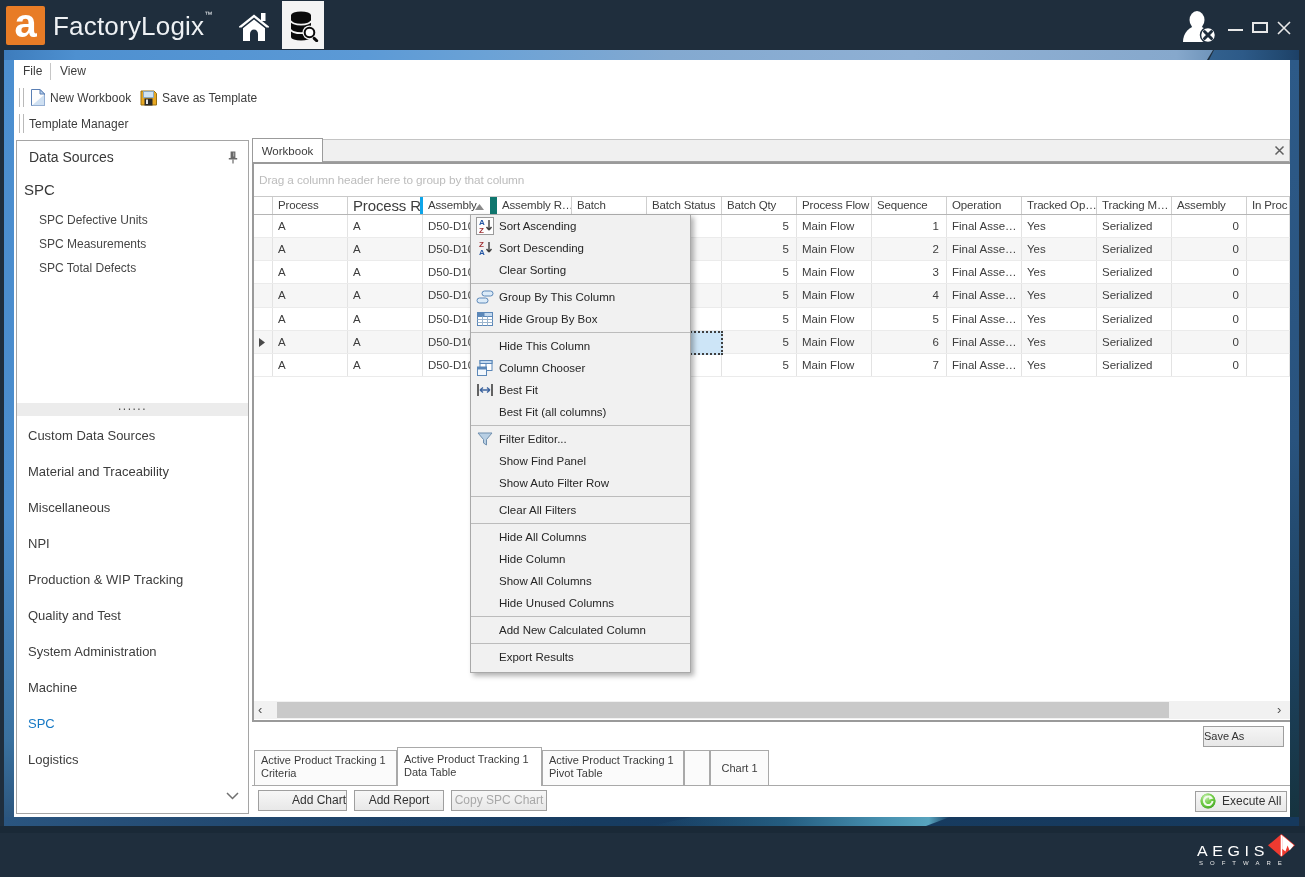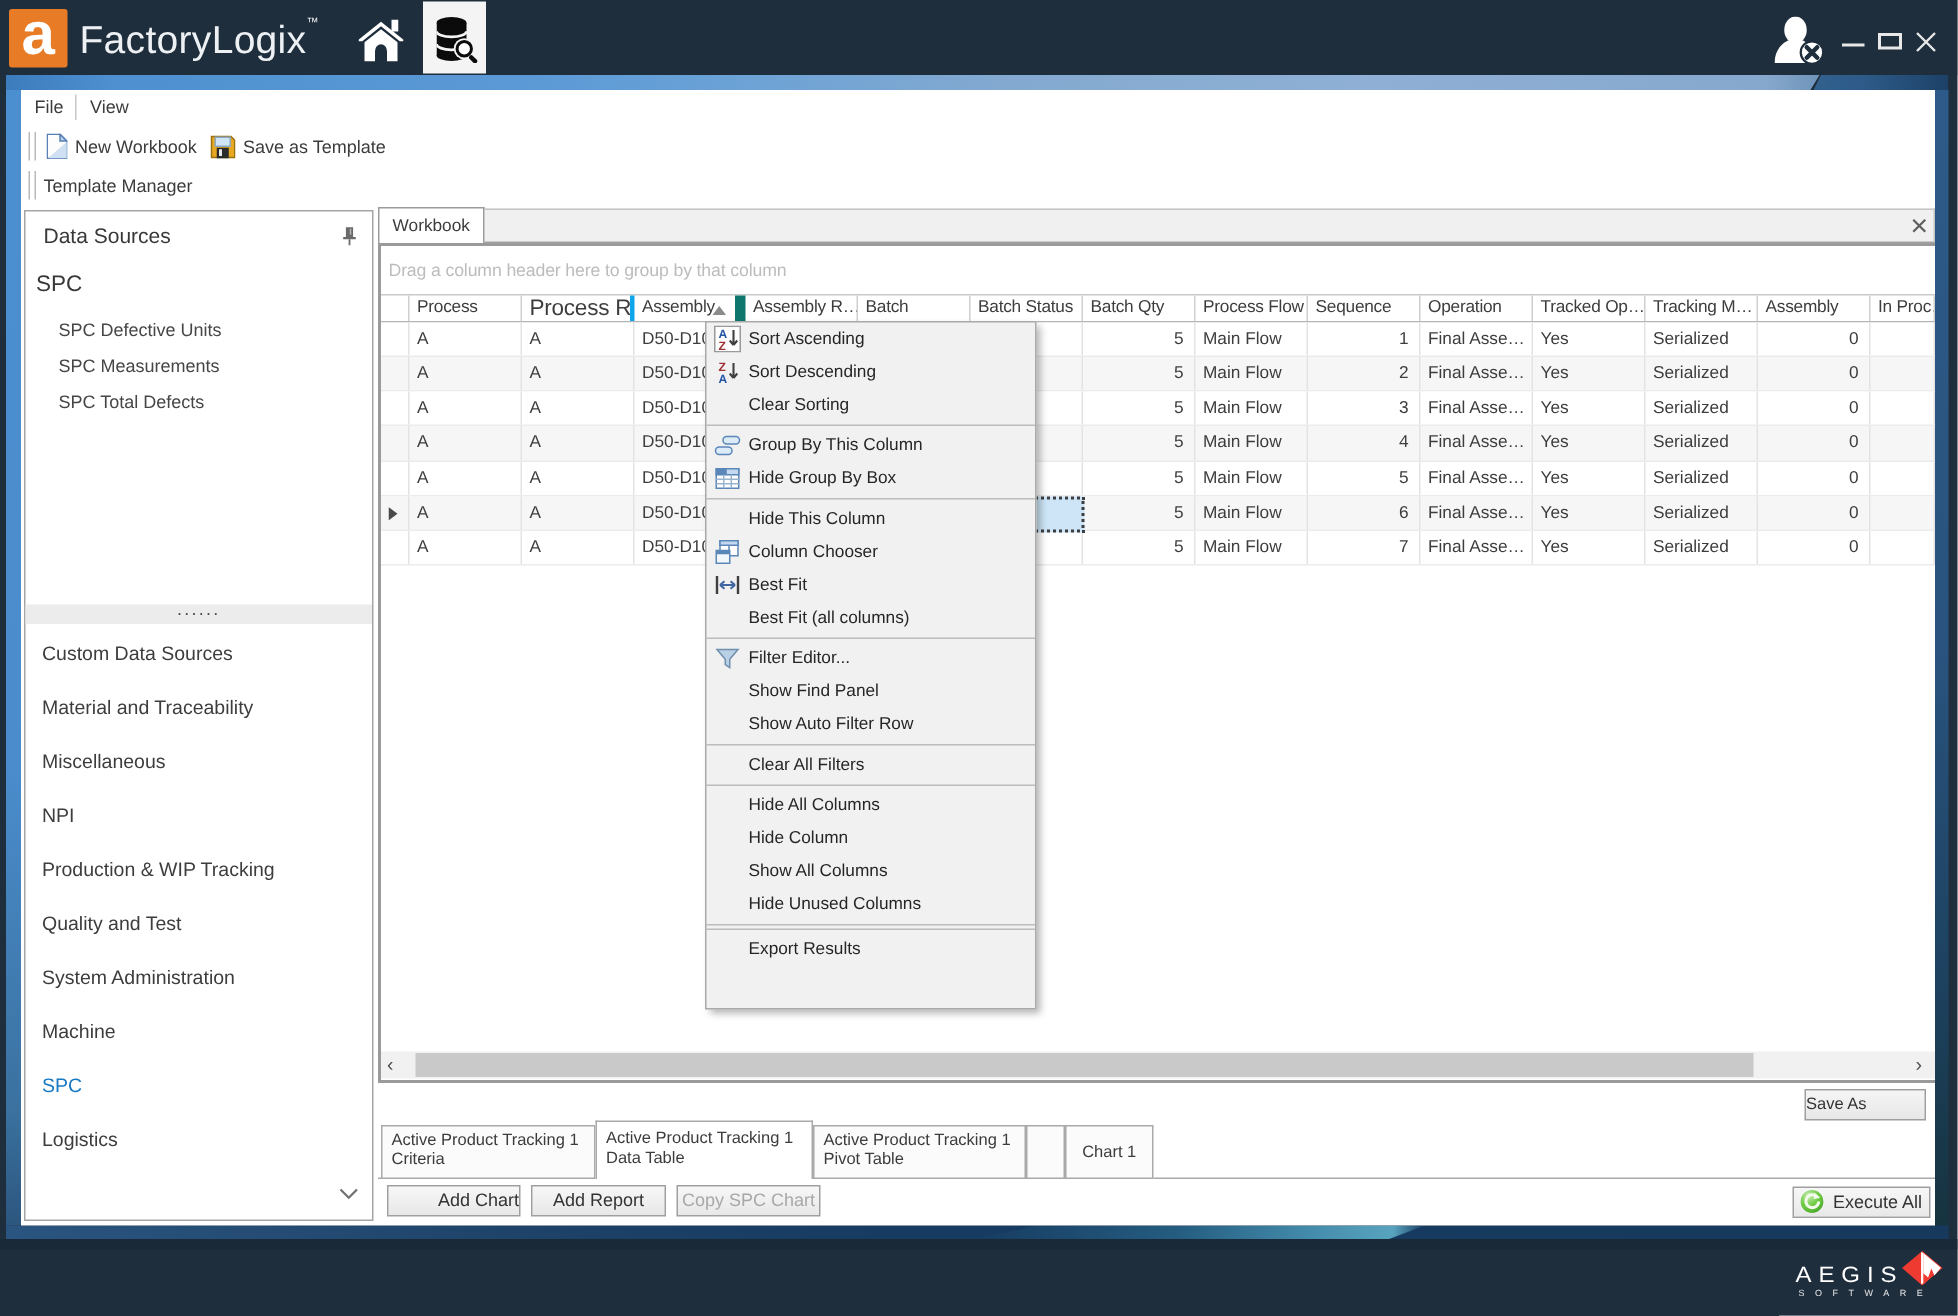--- a/index.html
+++ b/index.html
@@ -339,14 +339,15 @@
 <div style="position:relative;height:22px;font-size:11.5px;color:#262626;line-height:22px;padding-left:28px">Show Find Panel</div>
 <div style="position:relative;height:22px;font-size:11.5px;color:#262626;line-height:22px;padding-left:28px">Show Auto Filter Row</div>
 <div style="height:1px;background:#bcbcbc;margin:2px 0"></div>
 <div style="position:relative;height:22px;font-size:11.5px;color:#262626;line-height:22px;padding-left:28px">Clear All Filters</div>
 <div style="height:1px;background:#bcbcbc;margin:2px 0"></div>
 <div style="position:relative;height:22px;font-size:11.5px;color:#262626;line-height:22px;padding-left:28px">Hide All Columns</div>
 <div style="position:relative;height:22px;font-size:11.5px;color:#262626;line-height:22px;padding-left:28px">Hide Column</div>
 <div style="position:relative;height:22px;font-size:11.5px;color:#262626;line-height:22px;padding-left:28px">Show All Columns</div>
 <div style="position:relative;height:22px;font-size:11.5px;color:#262626;line-height:22px;padding-left:28px">Hide Unused Columns</div>
 <div style="height:1px;background:#bcbcbc;margin:2px 0"></div>
+<div style="position:relative;height:22px;font-size:11.5px;color:#262626;line-height:22px;padding-left:28px">Add New Calculated Column</div>
 <div style="height:1px;background:#bcbcbc;margin:2px 0"></div>
 <div style="position:relative;height:22px;font-size:11.5px;color:#262626;line-height:22px;padding-left:28px">Export Results</div>
 </div>
 </body></html>

